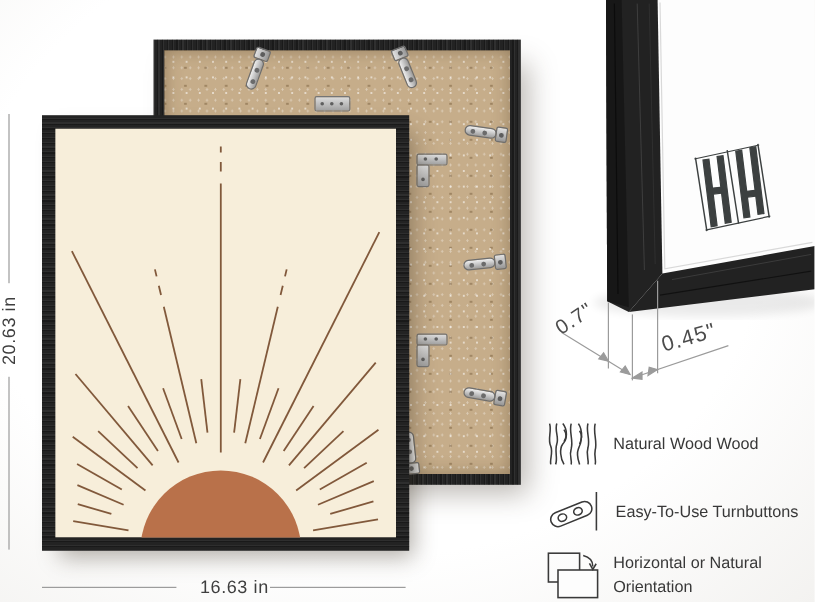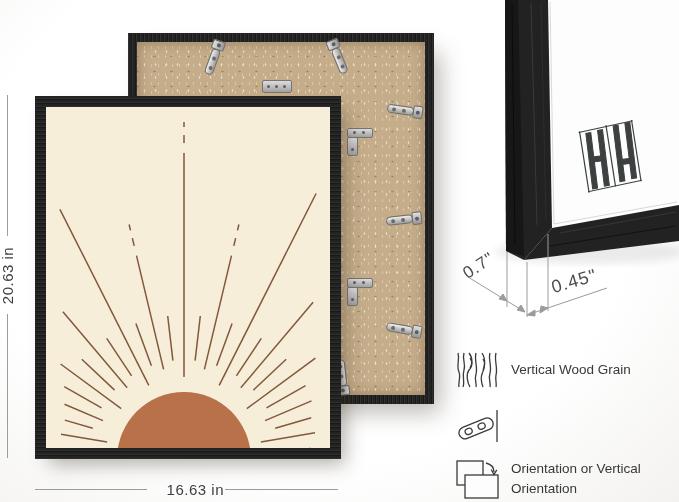--- a/index.html
+++ b/index.html
@@ -254,40 +254,41 @@
           <path d="M9 1 C7 7,11 12,9 18 C7 24,10 30,8 35"></path>
           <path d="M14 1 C18 6,18 14,14 18 C11 22,12 30,15 35"></path>
           <path d="M15 6 C17 9,17 13,15 16"></path>
           <path d="M21 1 C19 8,23 15,21 22 C19 28,22 32,21 35"></path>
           <path d="M27 1 C31 7,30 16,27 22 C25 27,27 32,28 35"></path>
           <path d="M28 7 C30 10,30 14,28 18"></path>
           <path d="M35 1 C33 7,37 14,35 21 C33 27,36 31,35 35"></path>
           <path d="M41 1 C39 8,43 16,41 23 C40 28,42 32,41 35"></path>
         </svg>
       </span>
-      <span class="feature-label">Vertical Wood Grain</span>
+      <span class="feature-label">Natural Wood Wood</span>
     </div>
     <div class="feature-row row-1">
       <span class="ic">
         <svg width="48" height="38" viewBox="0 0 48 38" fill="none" stroke="#3a3a3a" stroke-width="1.3">
           <line x1="42" y1="2" x2="42" y2="34"></line>
           <g transform="rotate(-22 22 20)">
             <rect x="3" y="14" width="36" height="12" rx="6"></rect>
             <ellipse cx="13" cy="20" rx="3.6" ry="3"></ellipse>
             <ellipse cx="27" cy="20" rx="3.6" ry="3"></ellipse>
           </g>
         </svg>
       </span>
+      <span class="feature-label">Easy-To-Use Turnbuttons</span>
     </div>
     <div class="feature-row row-2">
       <span class="ic">
         <svg width="46" height="42" viewBox="0 0 46 42" fill="none" stroke="#3a3a3a" stroke-width="1.3">
           <rect x="2" y="3" width="26" height="24"></rect>
           <rect x="10" y="17" width="33" height="23" fill="#fdfdfd"></rect>
           <path d="M31 5 Q39 7 39 14"></path>
           <path d="M36.2 11.5 L39 16.5 L41.8 11.8" fill="none"></path>
         </svg>
       </span>
-      <span class="feature-label">Orientation or Vertical Orientation</span>
+      <span class="feature-label">Horizontal or Natural Orientation</span>
     </div>
   </div>
 
 </div>
 
 </body></html>

